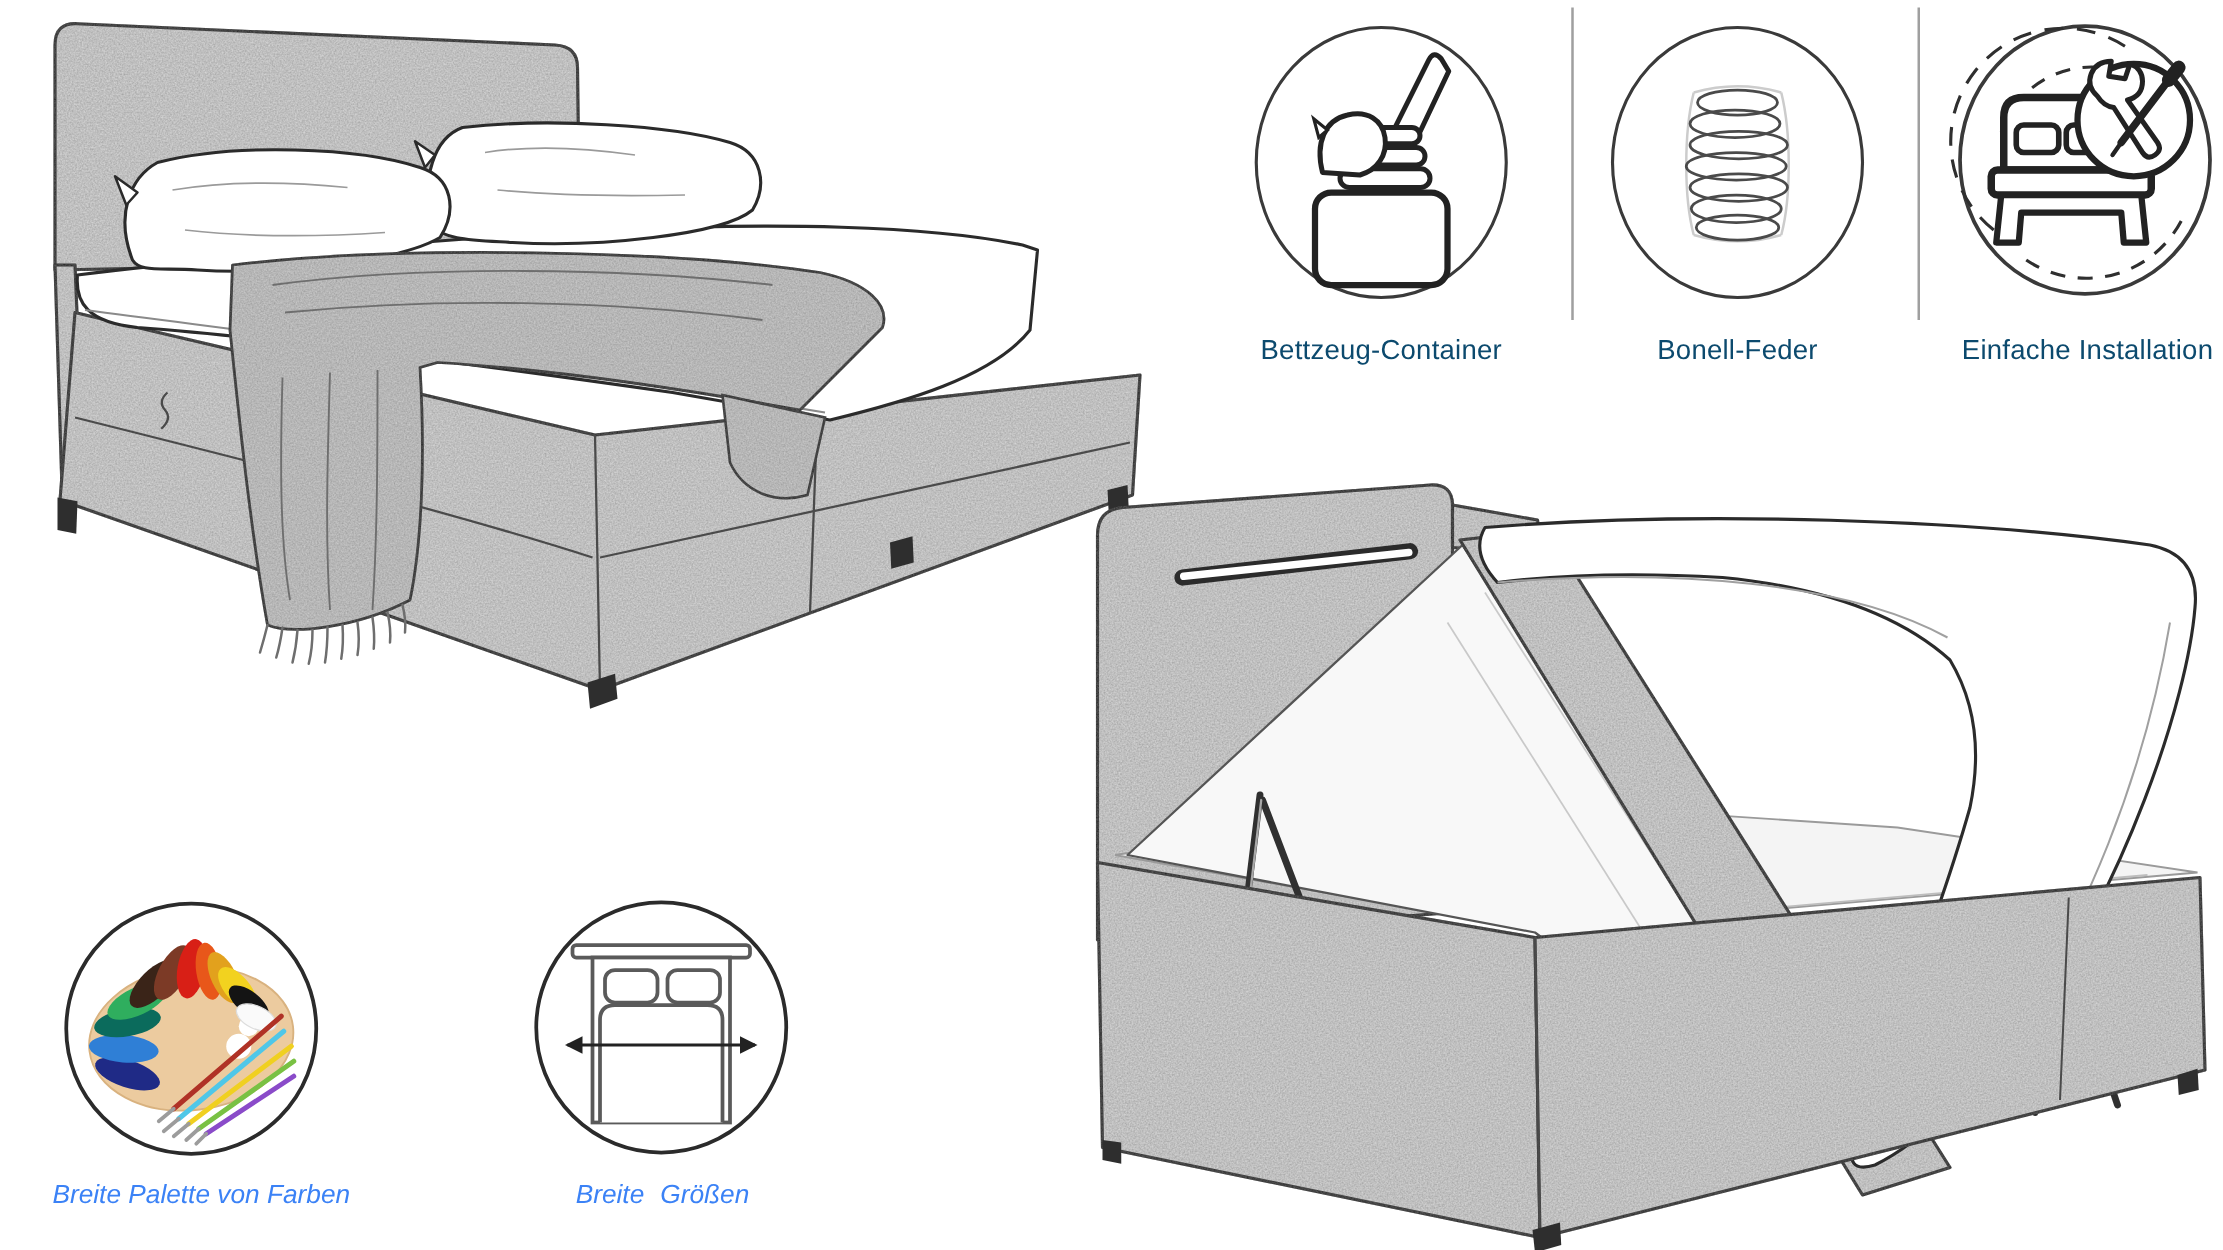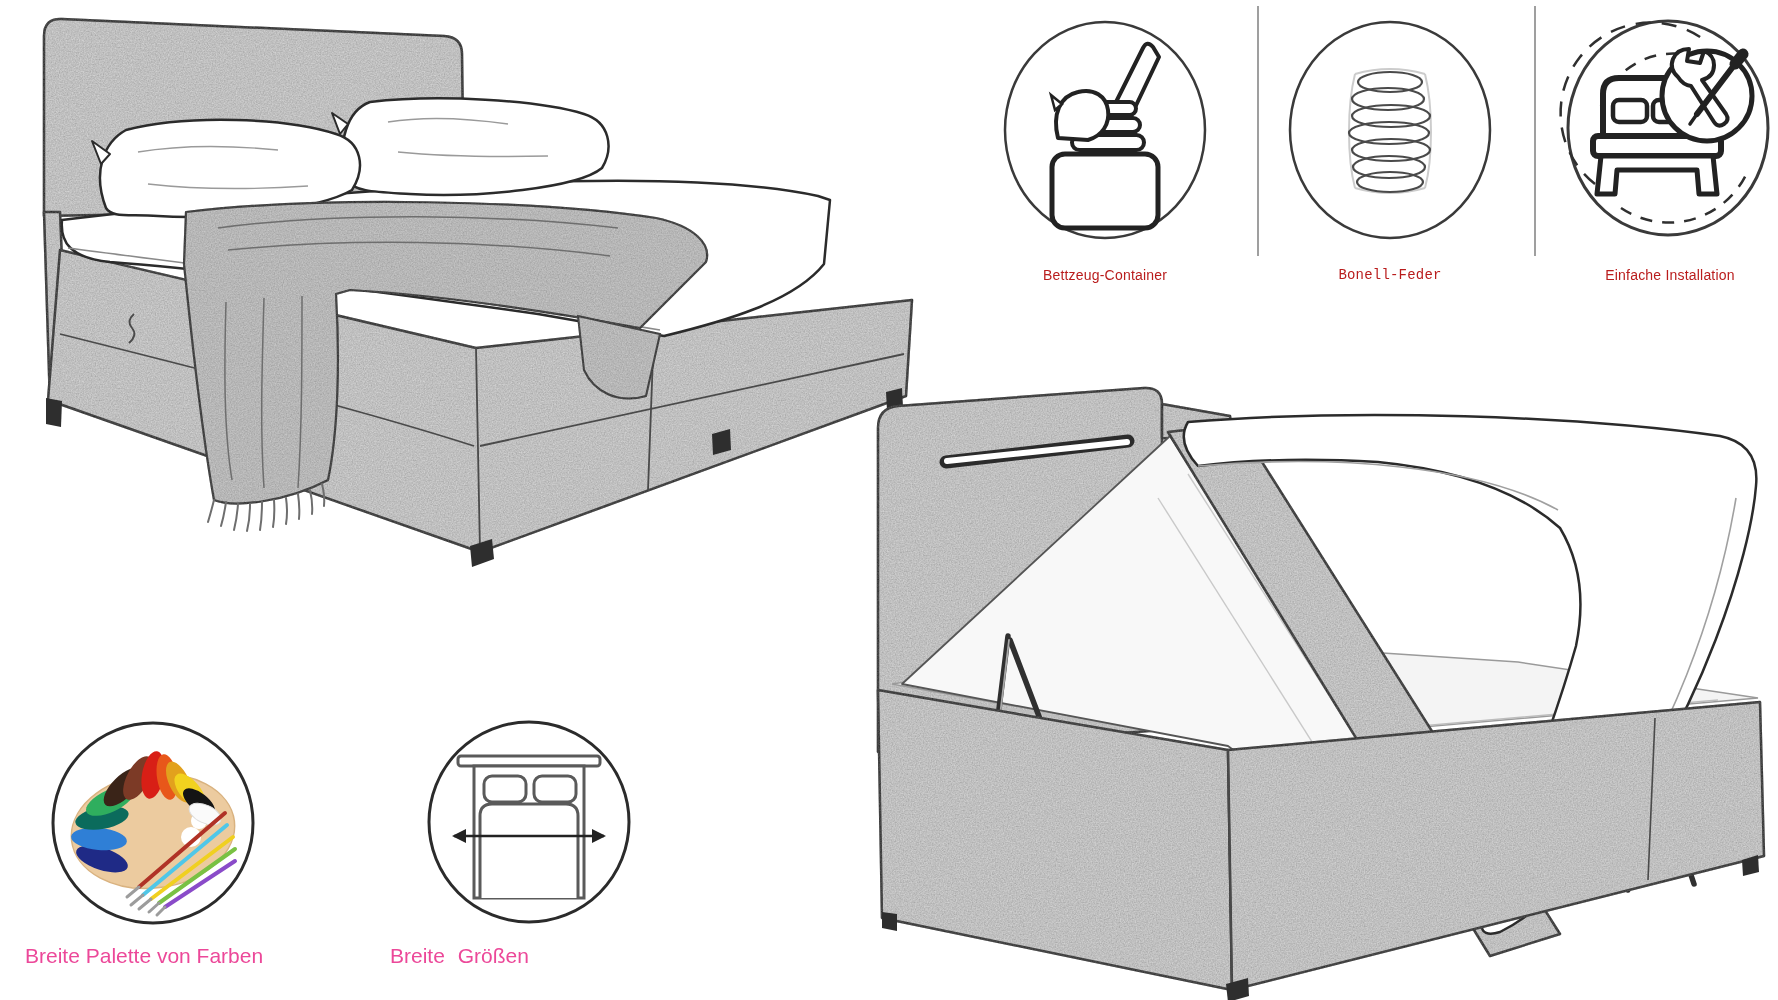--- a/index.html
+++ b/index.html
@@ -1,22 +1,22 @@
 <!DOCTYPE html>
 <html><head>
 <meta charset="utf-8">
 <style>
   html,body{margin:0;padding:0;background:#ffffff;}
   body{width:1778px;height:1000px;font-family:"Liberation Sans",sans-serif;}
   .canvas{position:relative;width:1778px;height:1000px;background:#ffffff;overflow:hidden;}
   .abs{position:absolute;}
   .vdiv{position:absolute;top:6px;width:2px;height:250px;background:#9f9f9f;}
-  .top-label{position:absolute;top:267px;width:240px;text-align:center;font-size:14px;
-             letter-spacing:0.2px;color:#b91c1c;}
-  .bottom-label{position:absolute;top:944px;text-align:left;font-size:21px;color:#ec4899;}
+  .top-label{position:absolute;top:267px;width:240px;text-align:center;font-size:22px;
+             letter-spacing:0.2px;color:#0c4a6e;}
+  .bottom-label{position:absolute;top:944px;text-align:center;font-size:21px;color:#3b82f6;font-style:italic;}
   .bottom-label.wide{word-spacing:7px;}
   svg{display:block;}
 </style>
 </head>
 <body>
 
 <div class="canvas">
 
   <svg class="abs" style="left:18px;top:2px;" width="905" height="595" viewBox="0 0 905 595">
     <defs>
@@ -242,21 +242,21 @@
         <path d="M178,50 L140,100" stroke="#222222" stroke-width="6" stroke-linecap="round"></path>
         <path d="M186,40 L178,50" stroke="#222222" stroke-width="11" stroke-linecap="round"></path>
         <path d="M140,100 L133,110" stroke="#222222" stroke-width="3.5" stroke-linecap="round"></path>
       </g>
     </svg>
 
     <div class="vdiv" style="left:1257px;"></div>
     <div class="vdiv" style="left:1534px;"></div>
 
     <div class="top-label" style="left:985px;">Bettzeug-Container</div>
-    <div class="top-label" style="left:1270px;font-family:Liberation Mono, monospace;">Bonell-Feder</div>
+    <div class="top-label" style="left:1270px;">Bonell-Feder</div>
     <div class="top-label" style="left:1550px;">Einfache Installation</div>
   </div>
 
   <div class="abs" style="left:0;top:0;">
 
     <svg class="abs" style="left:47px;top:717px;" width="212" height="212" viewBox="0 0 212 212">
       <circle cx="106" cy="106" r="100" fill="#ffffff" stroke="#2b2b2b" stroke-width="3"></circle>
       <ellipse cx="106" cy="114" rx="82" ry="57" fill="#eccb9f" stroke="#d9b27f" stroke-width="1.5" transform="rotate(-7 106 114)"></ellipse>
       <circle cx="144" cy="120" r="10" fill="#ffffff"></circle>
       <circle cx="152" cy="104" r="8" fill="#ffffff"></circle>

